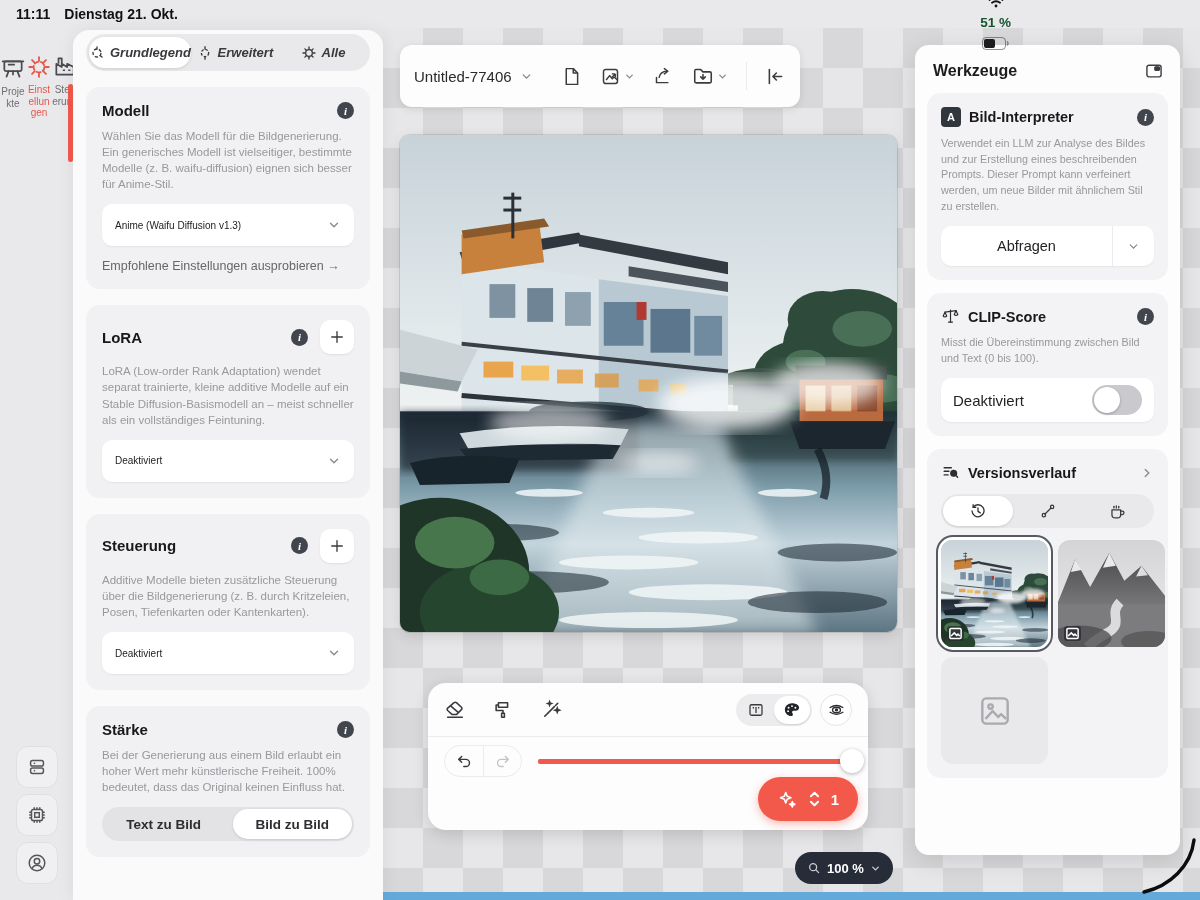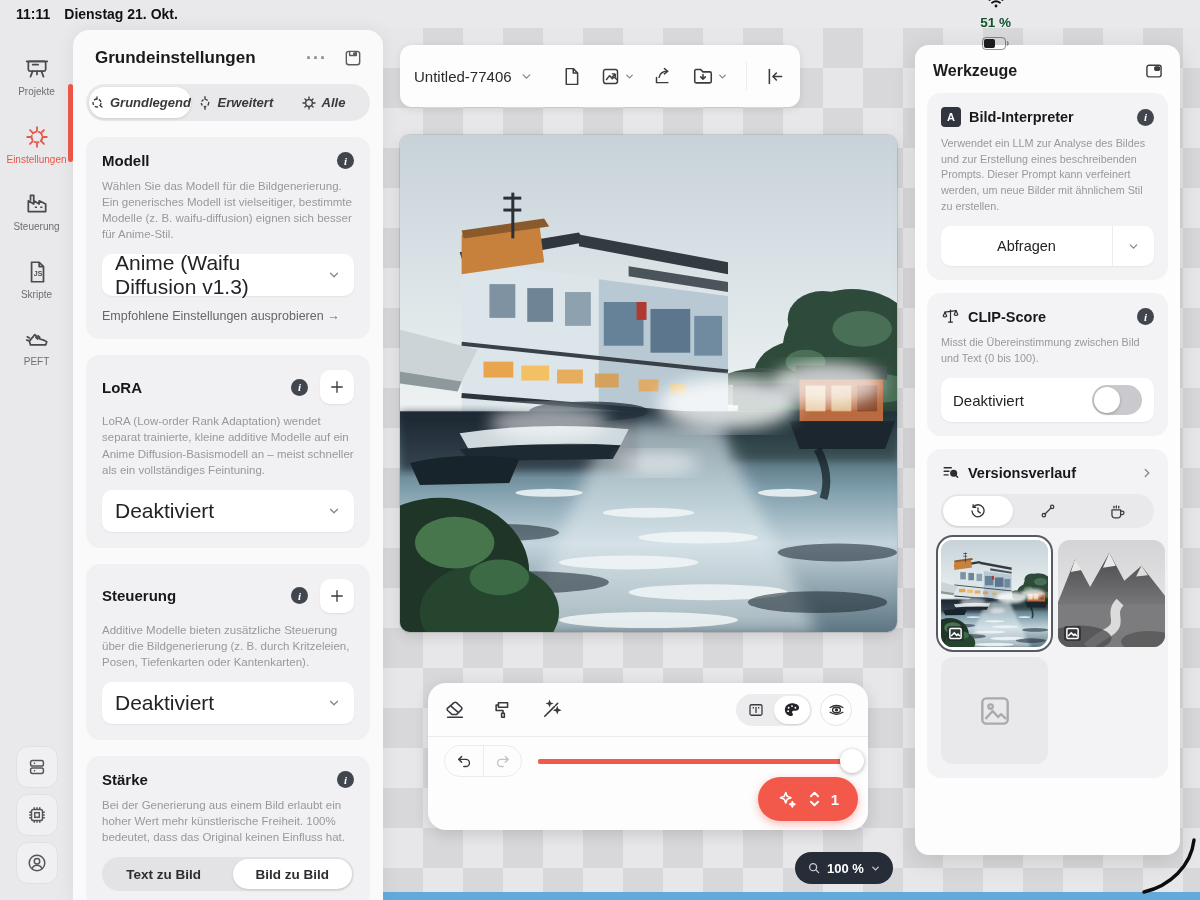--- a/index.html
+++ b/index.html
@@ -12,21 +12,21 @@
   .sb-left { display:flex; gap:14px; font-size:14px; font-weight:700; color:#111; }
   .sb-right { display:flex; align-items:center; gap:7px; font-size:13.5px; font-weight:600; color:#14532d;flex-direction:column; }
 
   
   .checker { position:absolute; left:383px; top:28px; width:817px; height:872px;
     background-color:#e7e7e9;
     background-image: conic-gradient(#d8d8da 25%, transparent 0 50%, #d8d8da 0 75%, transparent 0);
     background-size:80px 80px; }
 
   
-  .rail { position:absolute; left:0; top:28px; width:73px; height:872px; display:flex; flex-direction:column; align-items:center; }
+  .rail { position:absolute; left:0; top:28px; width:73px; height:872px; display:flex; flex-direction:row; align-items:flex-start; }
   .rail-item { width:64px; display:flex; flex-direction:column; align-items:center; gap:4px; color:#4a4a4f; margin-top:26px; text-align:center; }
   .rail-item .lbl { font-size:10px; color:#6e6e73; line-height:1.15; overflow-wrap:anywhere; }
   .rail-item.active { color:#e8564a; }
   .rail-item.active .lbl { color:#e8564a; }
   .rail-indicator { position:absolute; left:68px; top:84px; width:5px; height:78px; background:#f2594b; border-radius:3px; }
   .rail-bottom { position:absolute; left:0; top:746px; width:73px; display:flex; flex-direction:column; align-items:center; gap:6px; }
   .sq-btn { width:42px; height:42px; border-radius:12px; background:#f0f0f2; border:1px solid #e0e0e2; display:flex; align-items:center; justify-content:center; color:#55555a; }
 
   
   .panel-left { position:absolute; left:73px; top:30px; width:310px; height:870px; background:#fafafa; border-radius:16px 16px 0 0; box-shadow:0 0 18px rgba(0,0,0,.07); overflow:hidden; z-index:10; }
@@ -37,21 +37,21 @@
   .tabs { margin:4px 13px 0 13px; background:#e9e9eb; border-radius:19px; height:37px; display:flex; align-items:center; padding:3px;font-style:italic; }
   .tab { flex:1; height:31px; display:flex; align-items:center; justify-content:center; gap:5px; font-size:13px; font-weight:600; color:#3a3a3e; border-radius:16px; }
   .tab.active { background:#fff; box-shadow:0 1px 3px rgba(0,0,0,.12); }
   .card { margin:16px 13px 0 13px; background:#f1f1f3; border-radius:14px; padding:15px 16px 16px 16px; }
   .card-head { display:flex; align-items:center; }
   .card-title { font-size:15px; font-weight:700; color:#18181a; flex:1; }
   .info { width:17px; height:17px; border-radius:50%; background:#41464e; color:#fff; font-size:11px; font-family:"Liberation Serif","DejaVu Serif",serif; font-style:italic; font-weight:700; display:flex; align-items:center; justify-content:center; }
   .plus-btn { width:34px; height:34px; background:#fff; border-radius:10px; box-shadow:0 1px 2px rgba(0,0,0,.08); display:flex; align-items:center; justify-content:center; color:#3a3a3e; margin-left:12px; }
   .card .desc { margin-top:9px; font-size:11.5px; line-height:1.4; color:#98989d; }
   .dropdown { margin-top:12px; background:#fff; border-radius:10px; height:42px; display:flex; align-items:center; padding:0 13px; box-shadow:0 1px 2px rgba(0,0,0,.06); }
-  .dropdown .dval { flex:1; font-size:21px; color:#232327; }
+  .dropdown .dval { flex:1; font-size:10px; color:#232327; }
   .chev { color:#8a8a8f; }
   .card-link { margin-top:13px; font-size:12.5px; color:#66666b; }
   .seg { margin-top:12px; background:#e3e3e5; border-radius:17px; height:34px; display:flex; padding:2px;gap:9px; }
   .seg-opt { flex:1; display:flex; align-items:center; justify-content:center; font-size:13.5px; font-weight:700; color:#2e2e32; border-radius:15px; }
   .seg-opt.active { background:#fff; box-shadow:0 1px 3px rgba(0,0,0,.12); }
   .slider-track { position:relative; width:100%; height:4px; background:#d5d5d7; border-radius:2px; }
   .slider-fill { position:relative; height:4px; background:#f2594b; border-radius:2px; }
   .slider-knob { position:absolute; right:-11px; top:50%; transform:translateY(-50%); width:22px; height:22px; background:#fff; border-radius:50%; box-shadow:0 1px 4px rgba(0,0,0,.3); }
 
   
@@ -400,33 +400,20 @@
         <svg width="22" height="22" viewBox="0 0 24 24" fill="none" stroke="currentColor" stroke-width="1.6">
           <circle cx="12" cy="12" r="8.5"></circle>
           <circle cx="12" cy="10" r="3"></circle>
           <path d="M6.5,18.2 C7.5,15.6 9.5,14.5 12,14.5 C14.5,14.5 16.5,15.6 17.5,18.2"></path>
         </svg>
       </span>
   </div>
 </div>
 
 <div class="panel-left">
-  <div class="pl-header">
-    <div class="pl-title">Grundeinstellungen</div>
-    <div class="pl-hicons">
-      <span class="ellipsis">···</span>
-      <span>
-          <svg width="20" height="20" viewBox="0 0 24 24" fill="none" stroke="#5a5a5f" stroke-width="1.7" stroke-linejoin="round">
-            <rect x="4" y="4" width="16" height="16" rx="3"></rect>
-            <path d="M8,4 v5 h8 v-5"></path>
-            <rect x="13" y="6" width="2.2" height="2.2" fill="#5a5a5f"></rect>
-          </svg>
-        </span>
-    </div>
-  </div>
 
   <div class="tabs">
     <div class="tab active">
       <span>
           <svg width="16" height="16" viewBox="0 0 24 24" fill="none" stroke="currentColor" stroke-width="2">
             <circle cx="12" cy="12" r="6" stroke-dasharray="5 2.6"></circle>
             <path d="M12,6 L12,3 M17,16 l2.5,2" stroke-linecap="round"></path>
           </svg>
         </span>
       <span>Grundlegend</span>
@@ -480,21 +467,21 @@
     <div class="card-head">
       <span class="card-title">LoRA</span>
       <span class="info">i</span>
       <span class="plus-btn">
           <svg width="18" height="18" viewBox="0 0 24 24" fill="none" stroke="currentColor" stroke-width="1.8" stroke-linecap="round">
             <line x1="12" y1="5" x2="12" y2="19"></line>
             <line x1="5" y1="12" x2="19" y2="12"></line>
           </svg>
         </span>
     </div>
-    <div class="desc">LoRA (Low-order Rank Adaptation) wendet separat trainierte, kleine additive Modelle auf ein Anime Diffusion-Basismodell an – meist schneller als ein vollständiges Feintuning.</div>
+    <div class="desc">LoRA (Low-order Rank Adaptation) wendet separat trainierte, kleine additive Modelle auf ein Stable Diffusion-Basismodell an – meist schneller als ein vollständiges Feintuning.</div>
     <div class="dropdown">
       <span class="dval">Deaktiviert</span>
       <span class="chev">
           <svg width="14" height="14" viewBox="0 0 24 24" fill="none" stroke="currentColor" stroke-width="2.4" stroke-linecap="round">
             <path d="M6,9 l6,6 6,-6"></path>
           </svg>
         </span>
     </div>
   </div>
 

